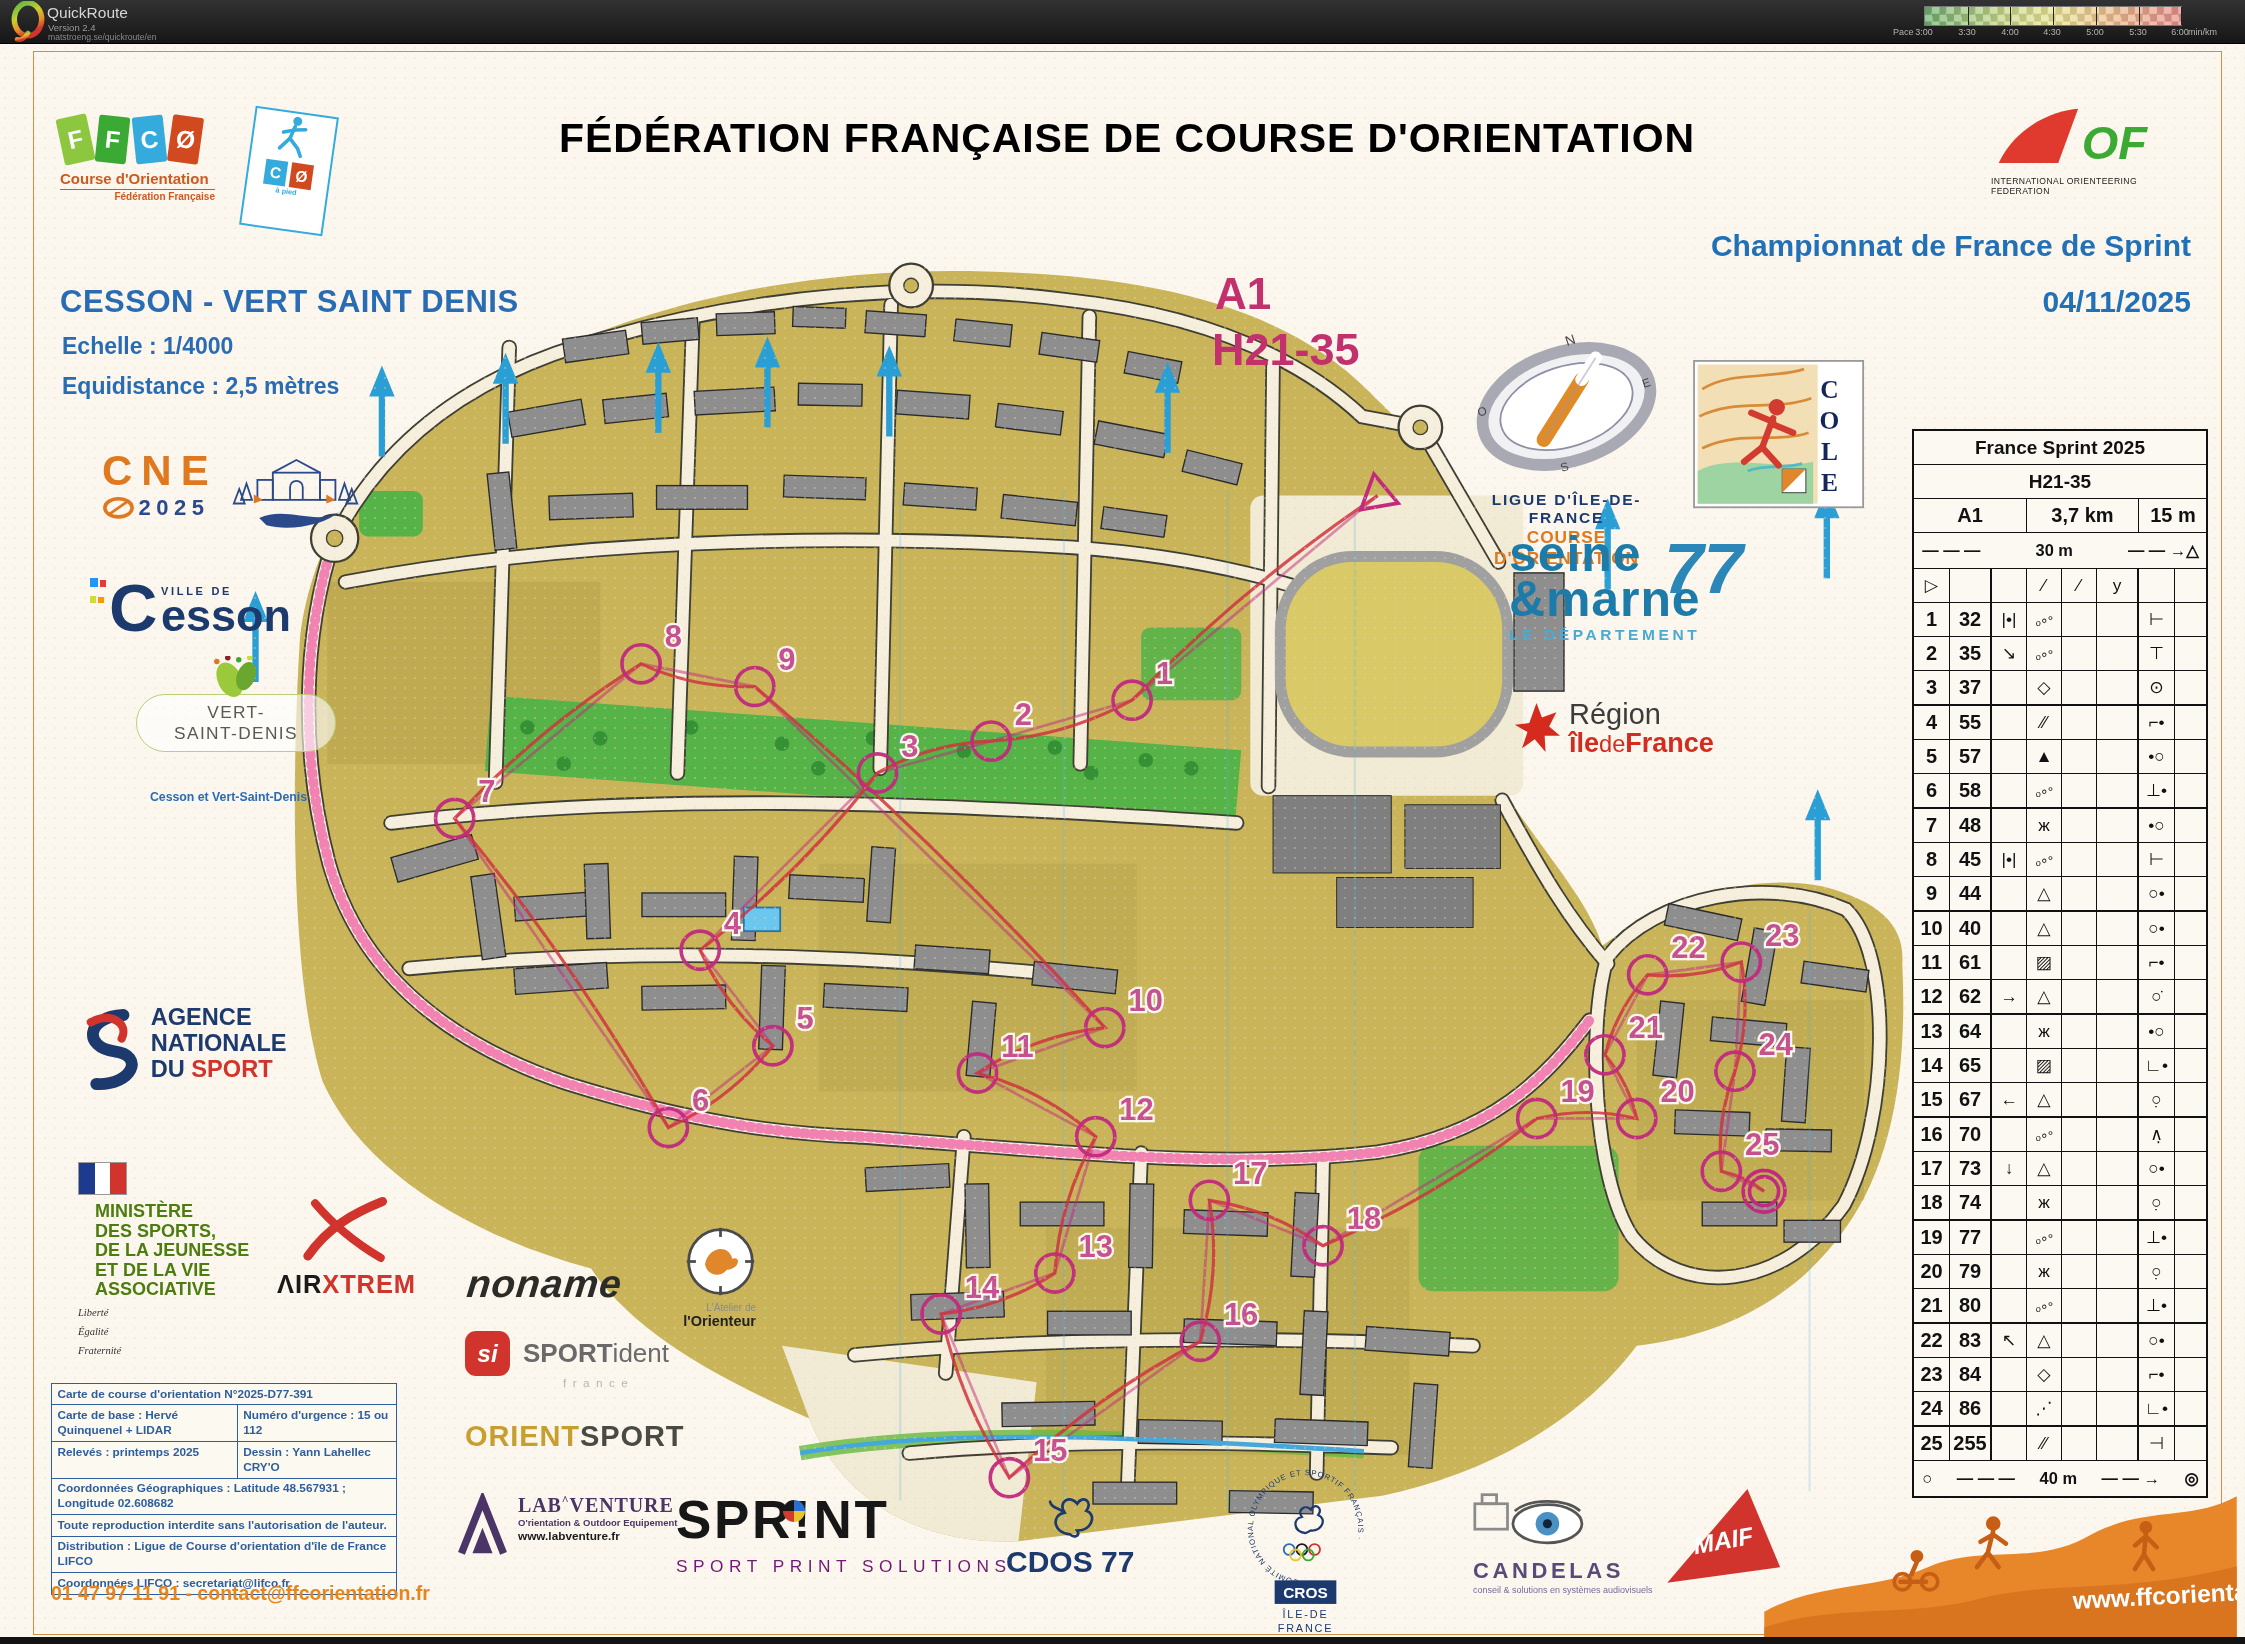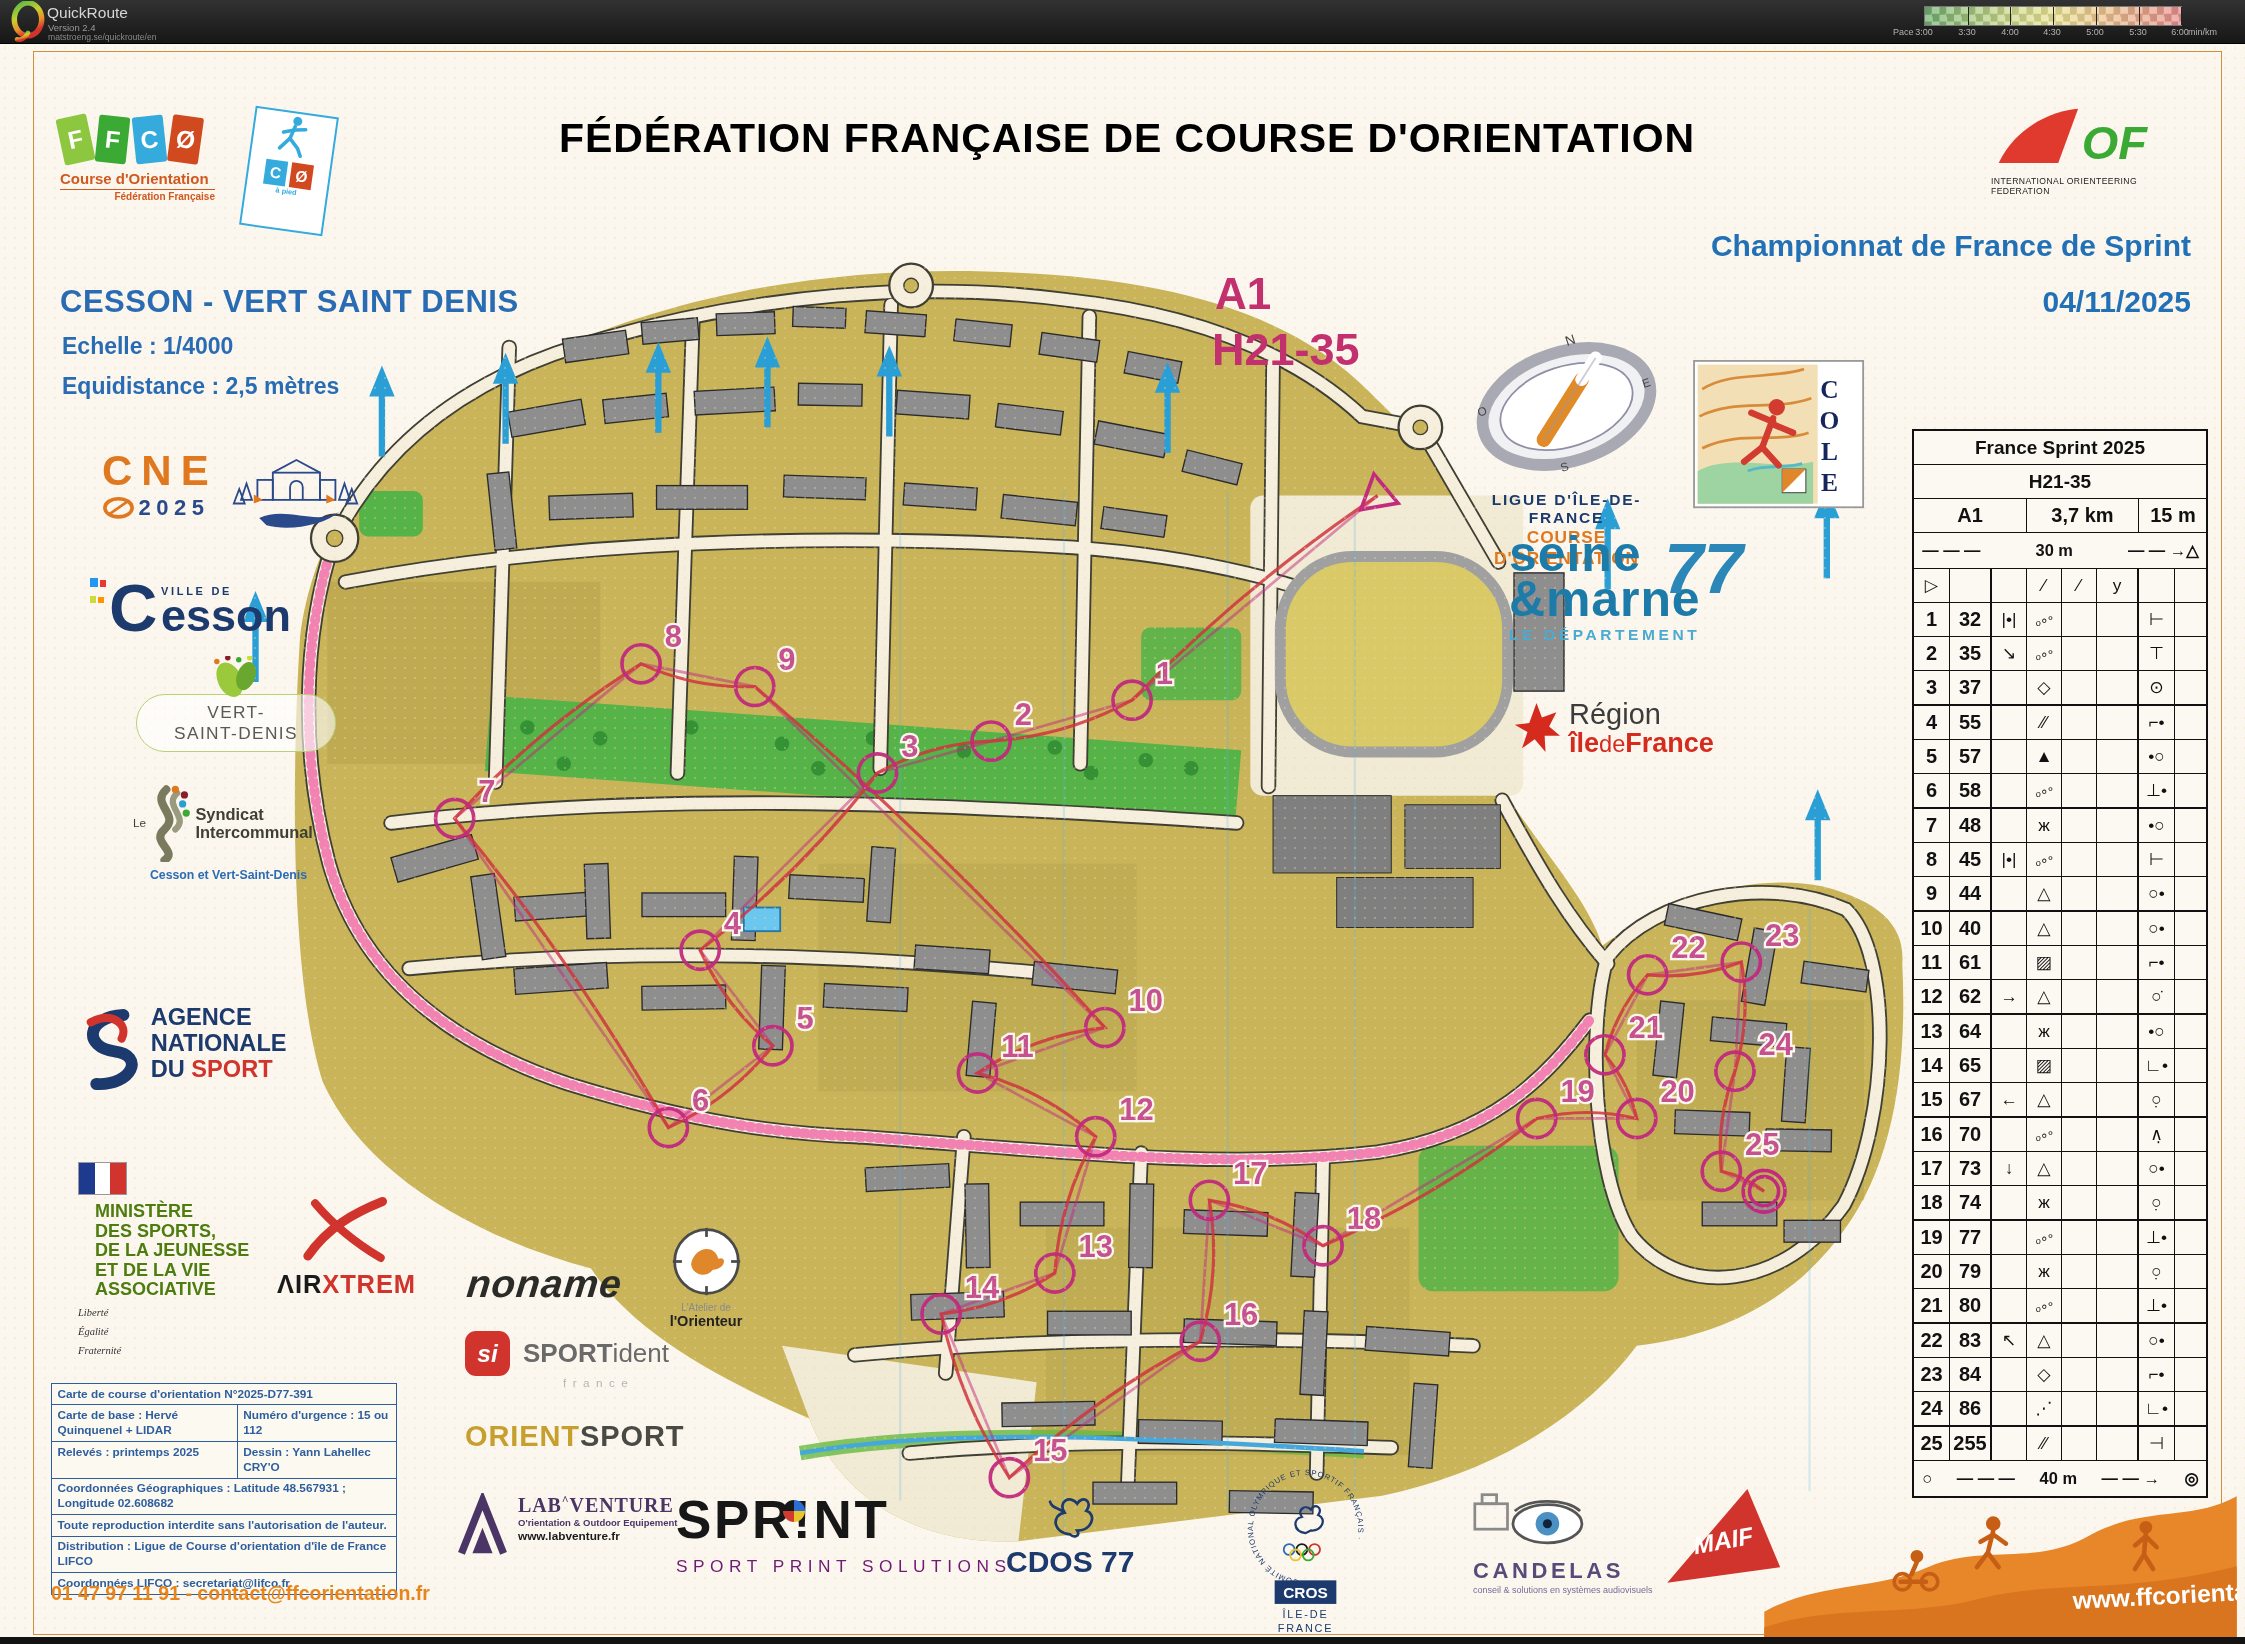--- a/index.html
+++ b/index.html
@@ -82,21 +82,21 @@
   #sm77{position:absolute;left:1509px;top:532px;z-index:4;width:273px;}
   #sm77 .seine{font-size:50px;font-weight:800;color:#1c7ba8;line-height:45px;letter-spacing:0.9px;}
   #sm77 .num{position:absolute;left:155px;top:-3.6px;font-size:71px;font-weight:800;font-style:italic;color:#2b87b8;}
   #sm77 .sub{font-size:15.5px;font-weight:700;color:#4aaad0;letter-spacing:3.6px;margin-top:3.6px;}
   #region{position:absolute;left:1513px;top:698px;z-index:4;}
   #region .r1{font-size:29px;color:#3c3c3c;font-weight:400;}
   #region .r2{font-size:27px;font-weight:800;color:#d52b1e;line-height:25.5px;}
   #region .r2 .de{font-weight:400;font-size:23.6px;}
   #noname{position:absolute;left:467px;top:1262px;z-index:4;font-size:39px;font-weight:800;
      font-style:italic;color:#2b2b28;letter-spacing:0.9px;transform:skewX(-6deg);}
-  #atelier{position:absolute;left:656px;top:1226px;z-index:4;width:100px;text-align:center;}
+  #atelier{position:absolute;left:656px;top:1226px;z-index:4;width:100px;text-align:right;}
   #atelier .a1{font-size:10px;color:#8a8a8a;margin-top:1.8px;}
   #atelier .a2{font-size:14.5px;font-weight:700;color:#222;}
   #sportident{position:absolute;left:465px;top:1331px;z-index:4;}
   #sportident .si{display:inline-block;width:45px;height:45px;background:#d0342c;border-radius:11px;
      color:#fff;font-weight:800;font-style:italic;font-size:24.5px;text-align:center;line-height:45px;vertical-align:middle;}
   #sportident .nm{font-size:26px;color:#6a6a6a;font-weight:700;vertical-align:middle;margin-left:9px;}
   #sportident .nm .lo{font-weight:400;}
   #sportident .fr{font-size:11.8px;color:#b5b5b5;letter-spacing:6.4px;margin-left:98px;}
   #orientsport{position:absolute;left:465px;top:1420px;z-index:4;font-size:29px;font-weight:800;letter-spacing:0.9px;}
   #orientsport .p1{color:#c79f2e;}
@@ -557,35 +557,20 @@
     <circle cx="38" cy="4" r="3" fill="#3aaa35"></circle>
       <circle cx="50" cy="2" r="3" fill="#cddc39"></circle>
   </svg>
   <div class="pill">
     <div>VERT-</div>
     <div>SAINT-DENIS</div>
   </div>
 </div>
 
 <div id="synd">
-  <div style="display:flex;align-items:center">
-    <span style="font-size:11.8px;color:#3f3f33;margin-right:1.8px;align-self:center">Le</span>
-    <svg width="42" height="78" viewBox="0 0 46 86">
-      <path d="M 20,6 C 2,22 36,34 18,50 C 2,64 34,74 18,84" fill="none" stroke="#7a7a5e" stroke-width="9" stroke-linecap="round"></path>
-      <path d="M 32,10 C 16,24 46,36 30,50" fill="none" stroke="#9a9a7e" stroke-width="7" stroke-linecap="round"></path>
-      <circle cx="30" cy="6" r="4" fill="#e07820"></circle>
-        <circle cx="40" cy="12" r="4" fill="#8a1f2b"></circle>
-      <circle cx="38" cy="22" r="4" fill="#2a9fd6"></circle>
-        <circle cx="42" cy="32" r="4" fill="#3aaa35"></circle>
-    </svg>
-    <div style="margin-left:5.5px">
-      <div class="t">Syndicat</div>
-      <div class="t">Intercommunal</div>
-    </div>
-  </div>
   <div class="sub">Cesson et Vert-Saint-Denis</div>
 </div>
 
 <div id="ans">
   <div style="display:flex;align-items:flex-start;gap:12.7px">
     <svg width="69" height="91" viewBox="0 0 76 100">
       <path d="M 60,12 C 18,14 16,48 50,52 C 84,56 70,90 30,88" fill="none" stroke="#1d3a6e" stroke-width="13" stroke-linecap="round"></path>
       <path d="M 24,20 C 48,8 66,22 58,38" fill="none" stroke="#d0342c" stroke-width="9" stroke-linecap="round"></path>
     </svg>
     <div>

